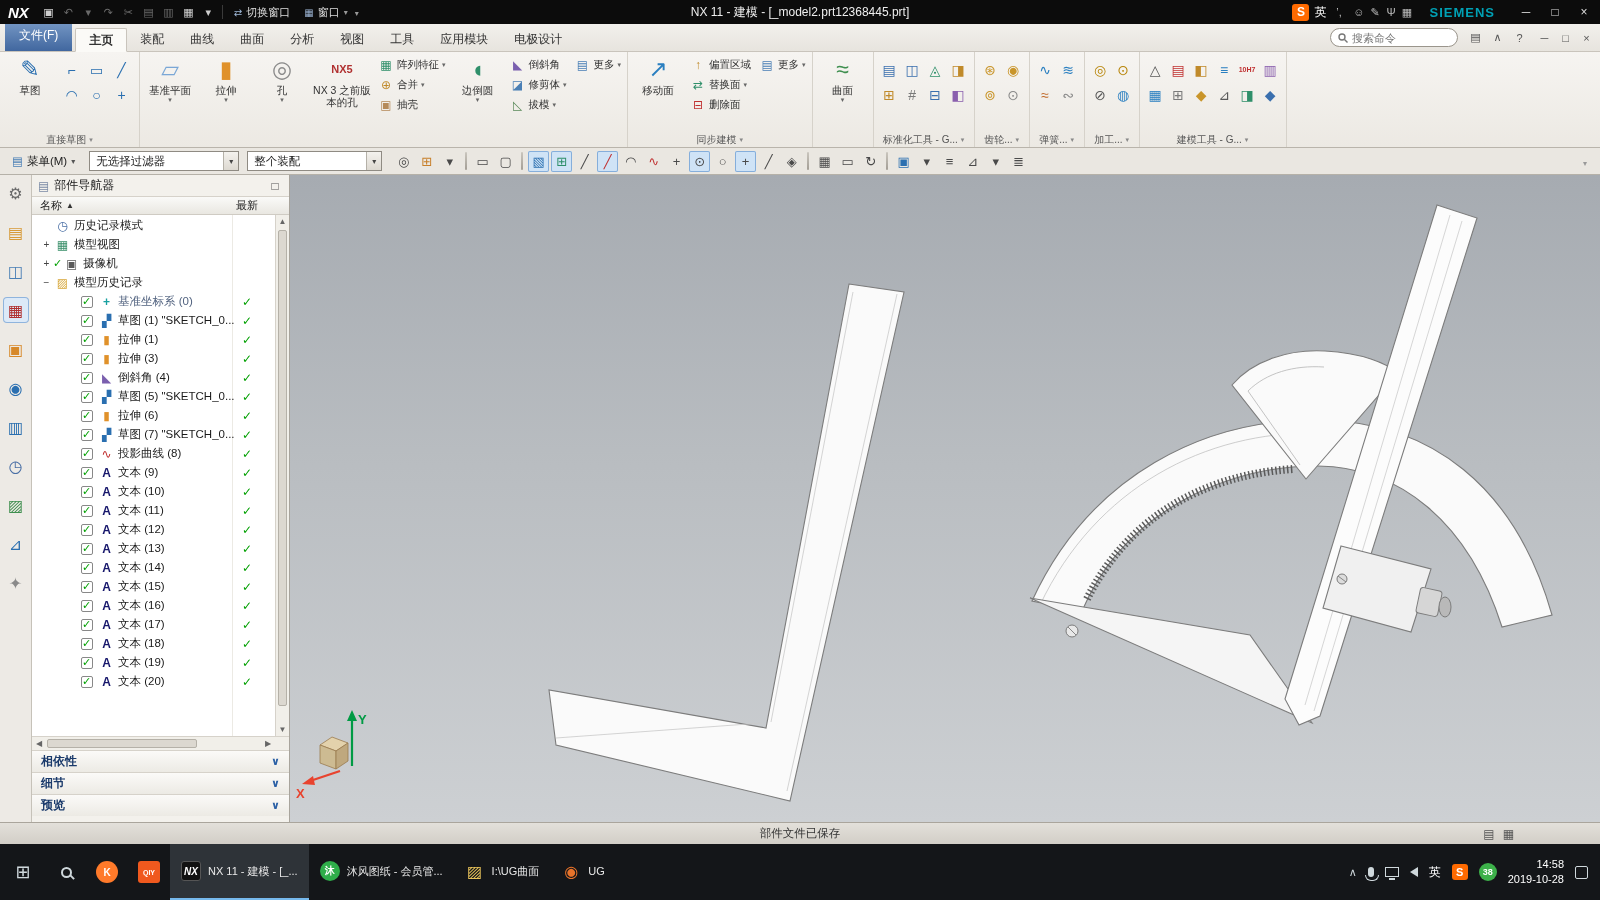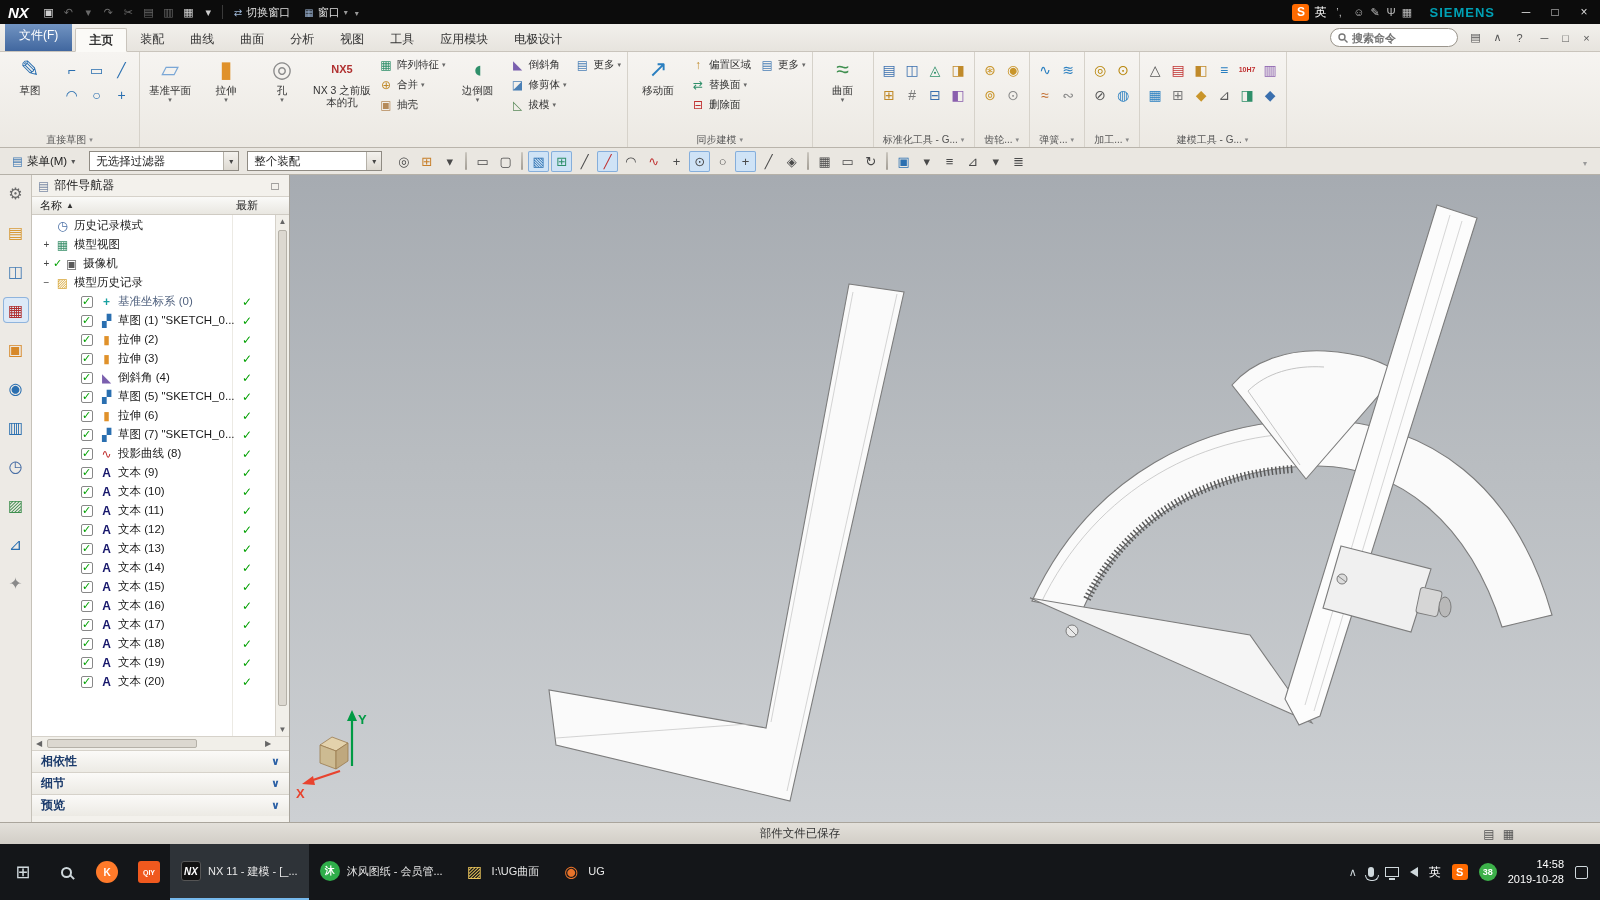--- a/index.html
+++ b/index.html
@@ -23,21 +23,21 @@
   .siemens { color:#00a0b4; font-weight:bold; letter-spacing:1px; font-size:13px; margin:0 12px 0 10px; }
   .winctl { width:28px; height:24px; display:flex; align-items:center; justify-content:center; color:#ddd; font-size:12px; }
 
   
   .tabrow { position:absolute; top:24px; left:0; width:1600px; height:28px; background:linear-gradient(#f2f0ec,#e7e4de); border-bottom:1px solid #c9c4bc; display:flex; align-items:flex-end; z-index:40; }
   .file-tab { height:24px; margin:0 3px 0 5px; padding:16px 14px; background:linear-gradient(#7a9cc8,#41679f); color:#fff; display:flex; align-items:center; font-size:12px; border-radius:2px 2px 0 0; }
   .tab { height:24px; padding:0 13px; display:flex; align-items:center; font-size:12px; color:#333; }
   .tab.active { background:#fbfaf7; border:1px solid #c9c4bc; border-bottom-color:#fbfaf7; border-radius:2px 2px 0 0; margin-bottom:-1px; font-weight:bold; }
   .tabs-strip { display:flex; align-items:flex-end; height:100%; }
   .cmd-search { margin-left:auto; display:flex; align-items:center; height:19px; background:#fff; border:1px solid #9a958c; border-radius:10px; padding:0 7px; margin-bottom:4px; width:128px; gap:4px; }
-  .cmd-search input { border:none; outline:none; font-size:11px; width:92px; color:#666; background:transparent; font-family:inherit;font-weight:bold; }
+  .cmd-search input { border:none; outline:none; font-size:11px; width:92px; color:#666; background:transparent; font-family:inherit; }
   .tr-icons { display:flex; align-items:center; margin:0 6px 4px 8px; gap:3px; }
   .tr-ic { width:19px; height:19px; display:flex; align-items:center; justify-content:center; font-size:11px; color:#555; }
   .doc-ctls { display:flex; align-items:center; margin:0 4px 4px 0; gap:2px; }
 
   
   .ribbon { position:absolute; top:52px; left:0; width:1600px; height:96px; background:linear-gradient(#f6f4f1,#ece9e3); border-bottom:1px solid #b9b4ab; display:flex; align-items:stretch; overflow:hidden; z-index:30; }
   .rgroup { display:flex; flex-direction:column; border-right:1px solid #d6d2ca; padding:1px 3px 0; }
   .rbody { flex:1; display:flex; align-items:flex-start; gap:2px; }
   .rlabel { height:15px; font-size:10px; color:#555; display:flex; align-items:center; justify-content:center; gap:3px; }
   .rlabel::after { content:"▾"; font-size:7px; color:#888; }
@@ -160,20 +160,21 @@
   <span class="tb-sep"></span>
   <span class="tb-textbtn">
     <span class="mini">⇄</span>
     <span>切换窗口</span>
   </span>
   <span class="tb-textbtn caret-glyph">
     <span class="mini">▦</span>
     <span>窗口</span>
   </span>
   <span class="caret-glyph"></span>
+  <div class="tb-title">NX 11 - 建模 - [_model2.prt12368445.prt]</div>
   <div class="tb-right">
     <span class="sogou-tile">S</span>
     <span class="ime-lang">英</span>
     <span class="ime-ic">’,</span>
     <div class="qa">
 
     <span class="ime-ic">☺</span>
         <span class="ime-ic">✎</span>
         <span class="ime-ic">Ψ</span>
         <span class="ime-ic">▦</span>
@@ -561,21 +562,21 @@
           <span class="tico" style="color:#2a6fb0">▞</span>
           <span class="tlabel">草图 (1) "SKETCH_0...</span>
           <span class="tstatus">✓</span>
         </div>
 
         <div class="trow child">
           <span class="texp"></span>
           <span class="tcb show"></span>
           <span class="tpre"></span>
           <span class="tico" style="color:#e0912a">▮</span>
-          <span class="tlabel">拉伸 (2)</span>
+          <span class="tlabel">拉伸 (1)</span>
           <span class="tstatus">✓</span>
         </div>
 
         <div class="trow child">
           <span class="texp"></span>
           <span class="tcb show"></span>
           <span class="tpre"></span>
           <span class="tico" style="color:#e0912a">▮</span>
           <span class="tlabel">拉伸 (3)</span>
           <span class="tstatus">✓</span>

